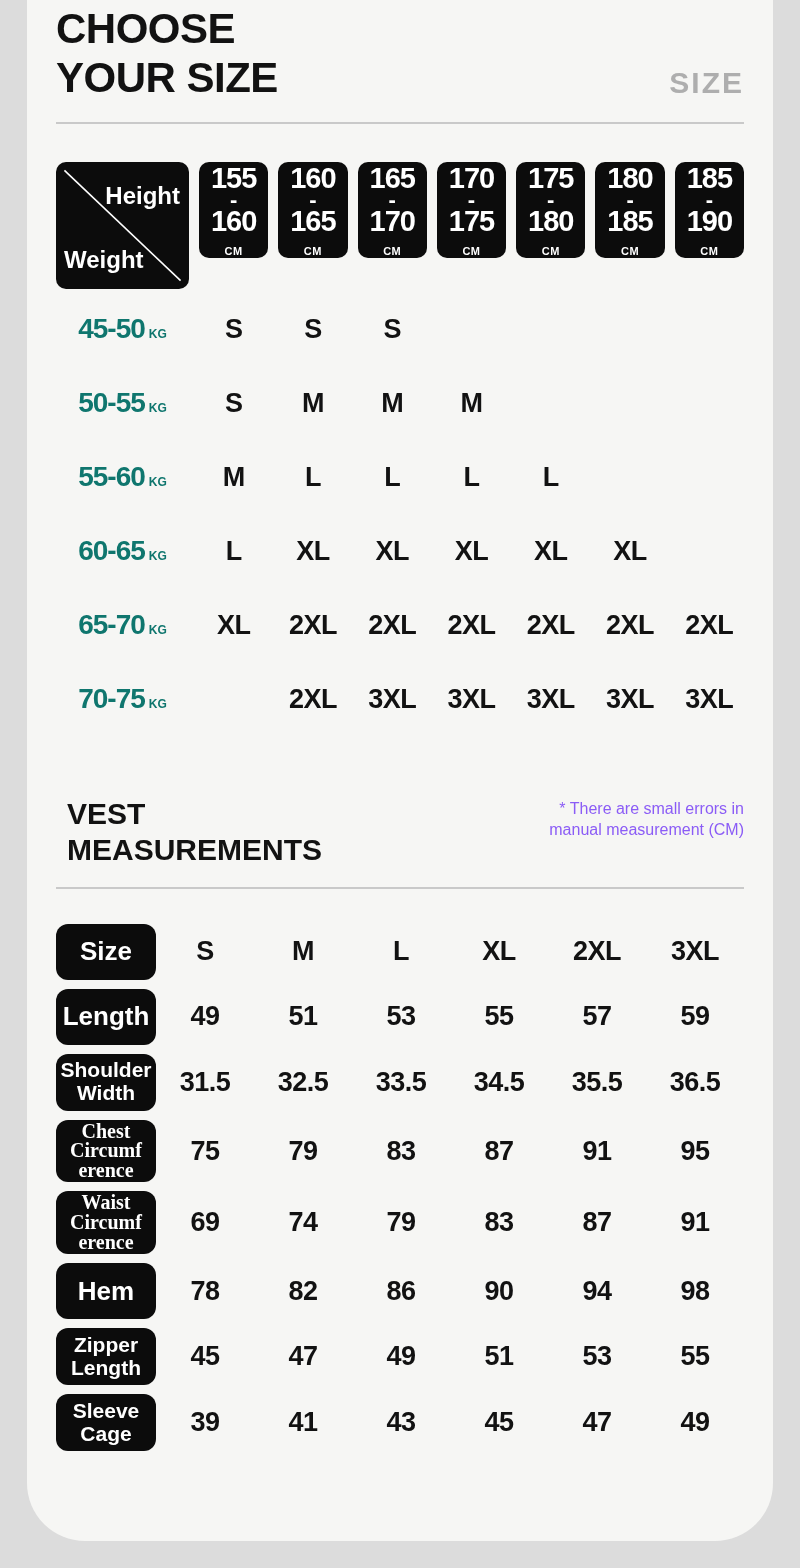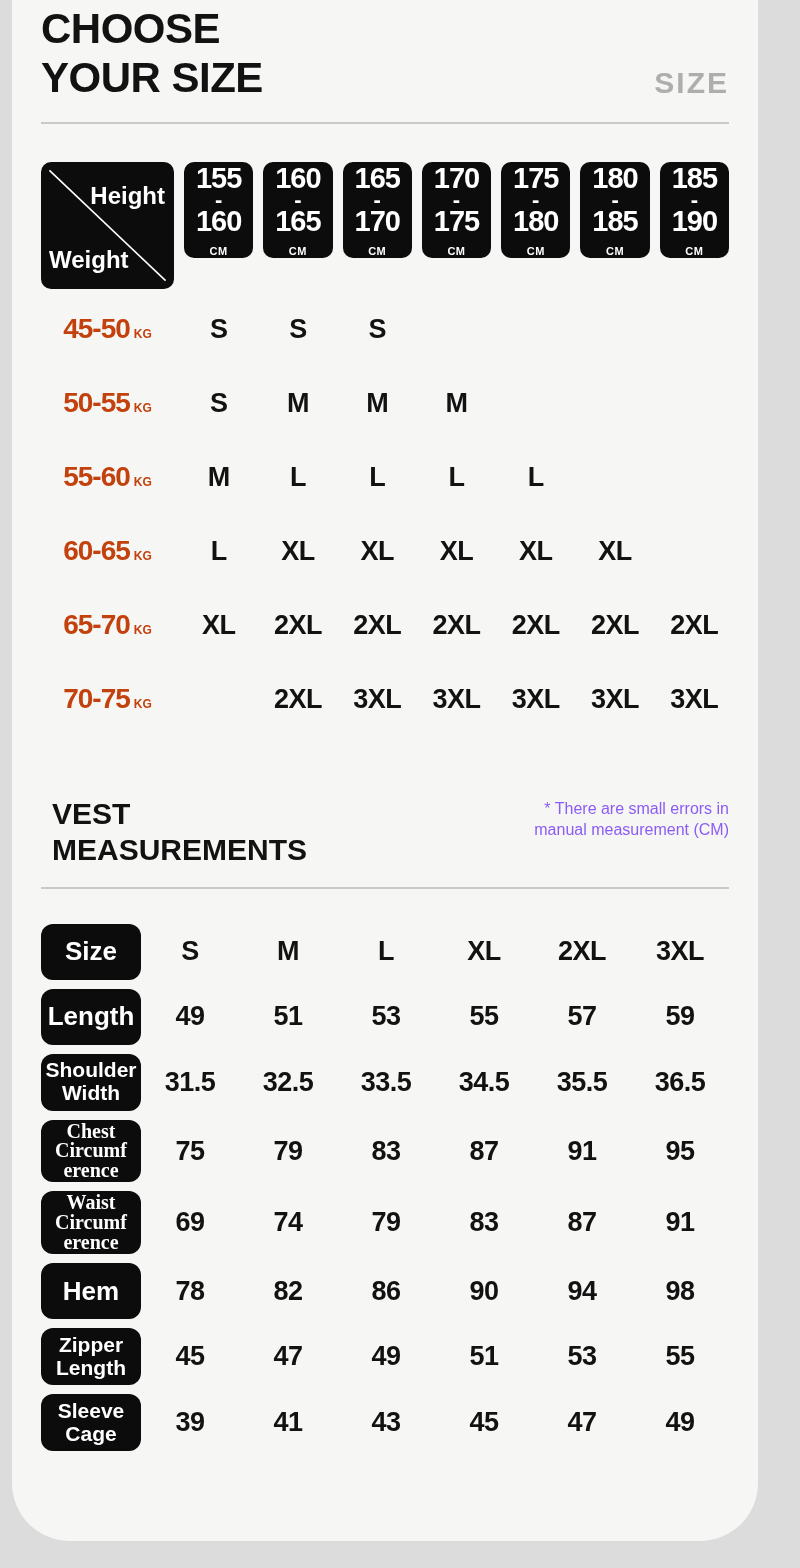--- a/index.html
+++ b/index.html
@@ -5,21 +5,21 @@
   html,body{margin:0;padding:0;}
   body{
     width:800px;height:1568px;
     background:#dcdcdc;
     font-family:"Liberation Sans",sans-serif;
     position:relative;
     overflow:hidden;
     -webkit-font-smoothing:antialiased;
   }
   .card{
-    position:absolute;left:12px;top:0;
+    position:absolute;left:27px;top:0;
     width:746px;height:1541px;
     background:#f6f6f4;
     border-radius:0 0 58px 58px;
   }
   .content{padding:0 29px;}
 
   
   .header{display:flex;justify-content:space-between;align-items:flex-end;padding-top:5px;}
   .page-title{
     font-size:42px;font-weight:bold;color:#121212;
@@ -48,21 +48,21 @@
     font-weight:bold;
   }
   .height-num{font-size:29px;line-height:1.05;letter-spacing:-1px;}
   .height-sep{font-size:22px;line-height:0.55;}
   .height-unit{font-size:11px;margin-top:9px;letter-spacing:0.5px;}
 
   .matrix-body{margin-top:3px;}
   .weight-row{display:flex;gap:10px;height:74px;align-items:center;}
   .weight-label-cell{
     width:133px;flex:0 0 133px;text-align:center;
-    color:#c2410c;white-space:nowrap;
+    color:#0f766e;white-space:nowrap;
   }
   .weight-range{font-size:28px;font-weight:bold;letter-spacing:-1px;}
   .weight-unit{font-size:12px;font-weight:bold;margin-left:4px;}
   .size-cell{flex:1;text-align:center;font-size:27px;font-weight:bold;color:#121212;letter-spacing:-0.5px;}
 
   
   .vest-header{display:flex;justify-content:space-between;align-items:flex-start;margin-top:60px;margin-left:11px;}
   .vest-title{font-size:30px;font-weight:bold;color:#121212;line-height:1.17;letter-spacing:0;}
   .vest-note{font-size:16px;color:#8b5cf6;text-align:right;line-height:1.3;margin-top:3px;}
   .vest-table{margin-top:35px;}

